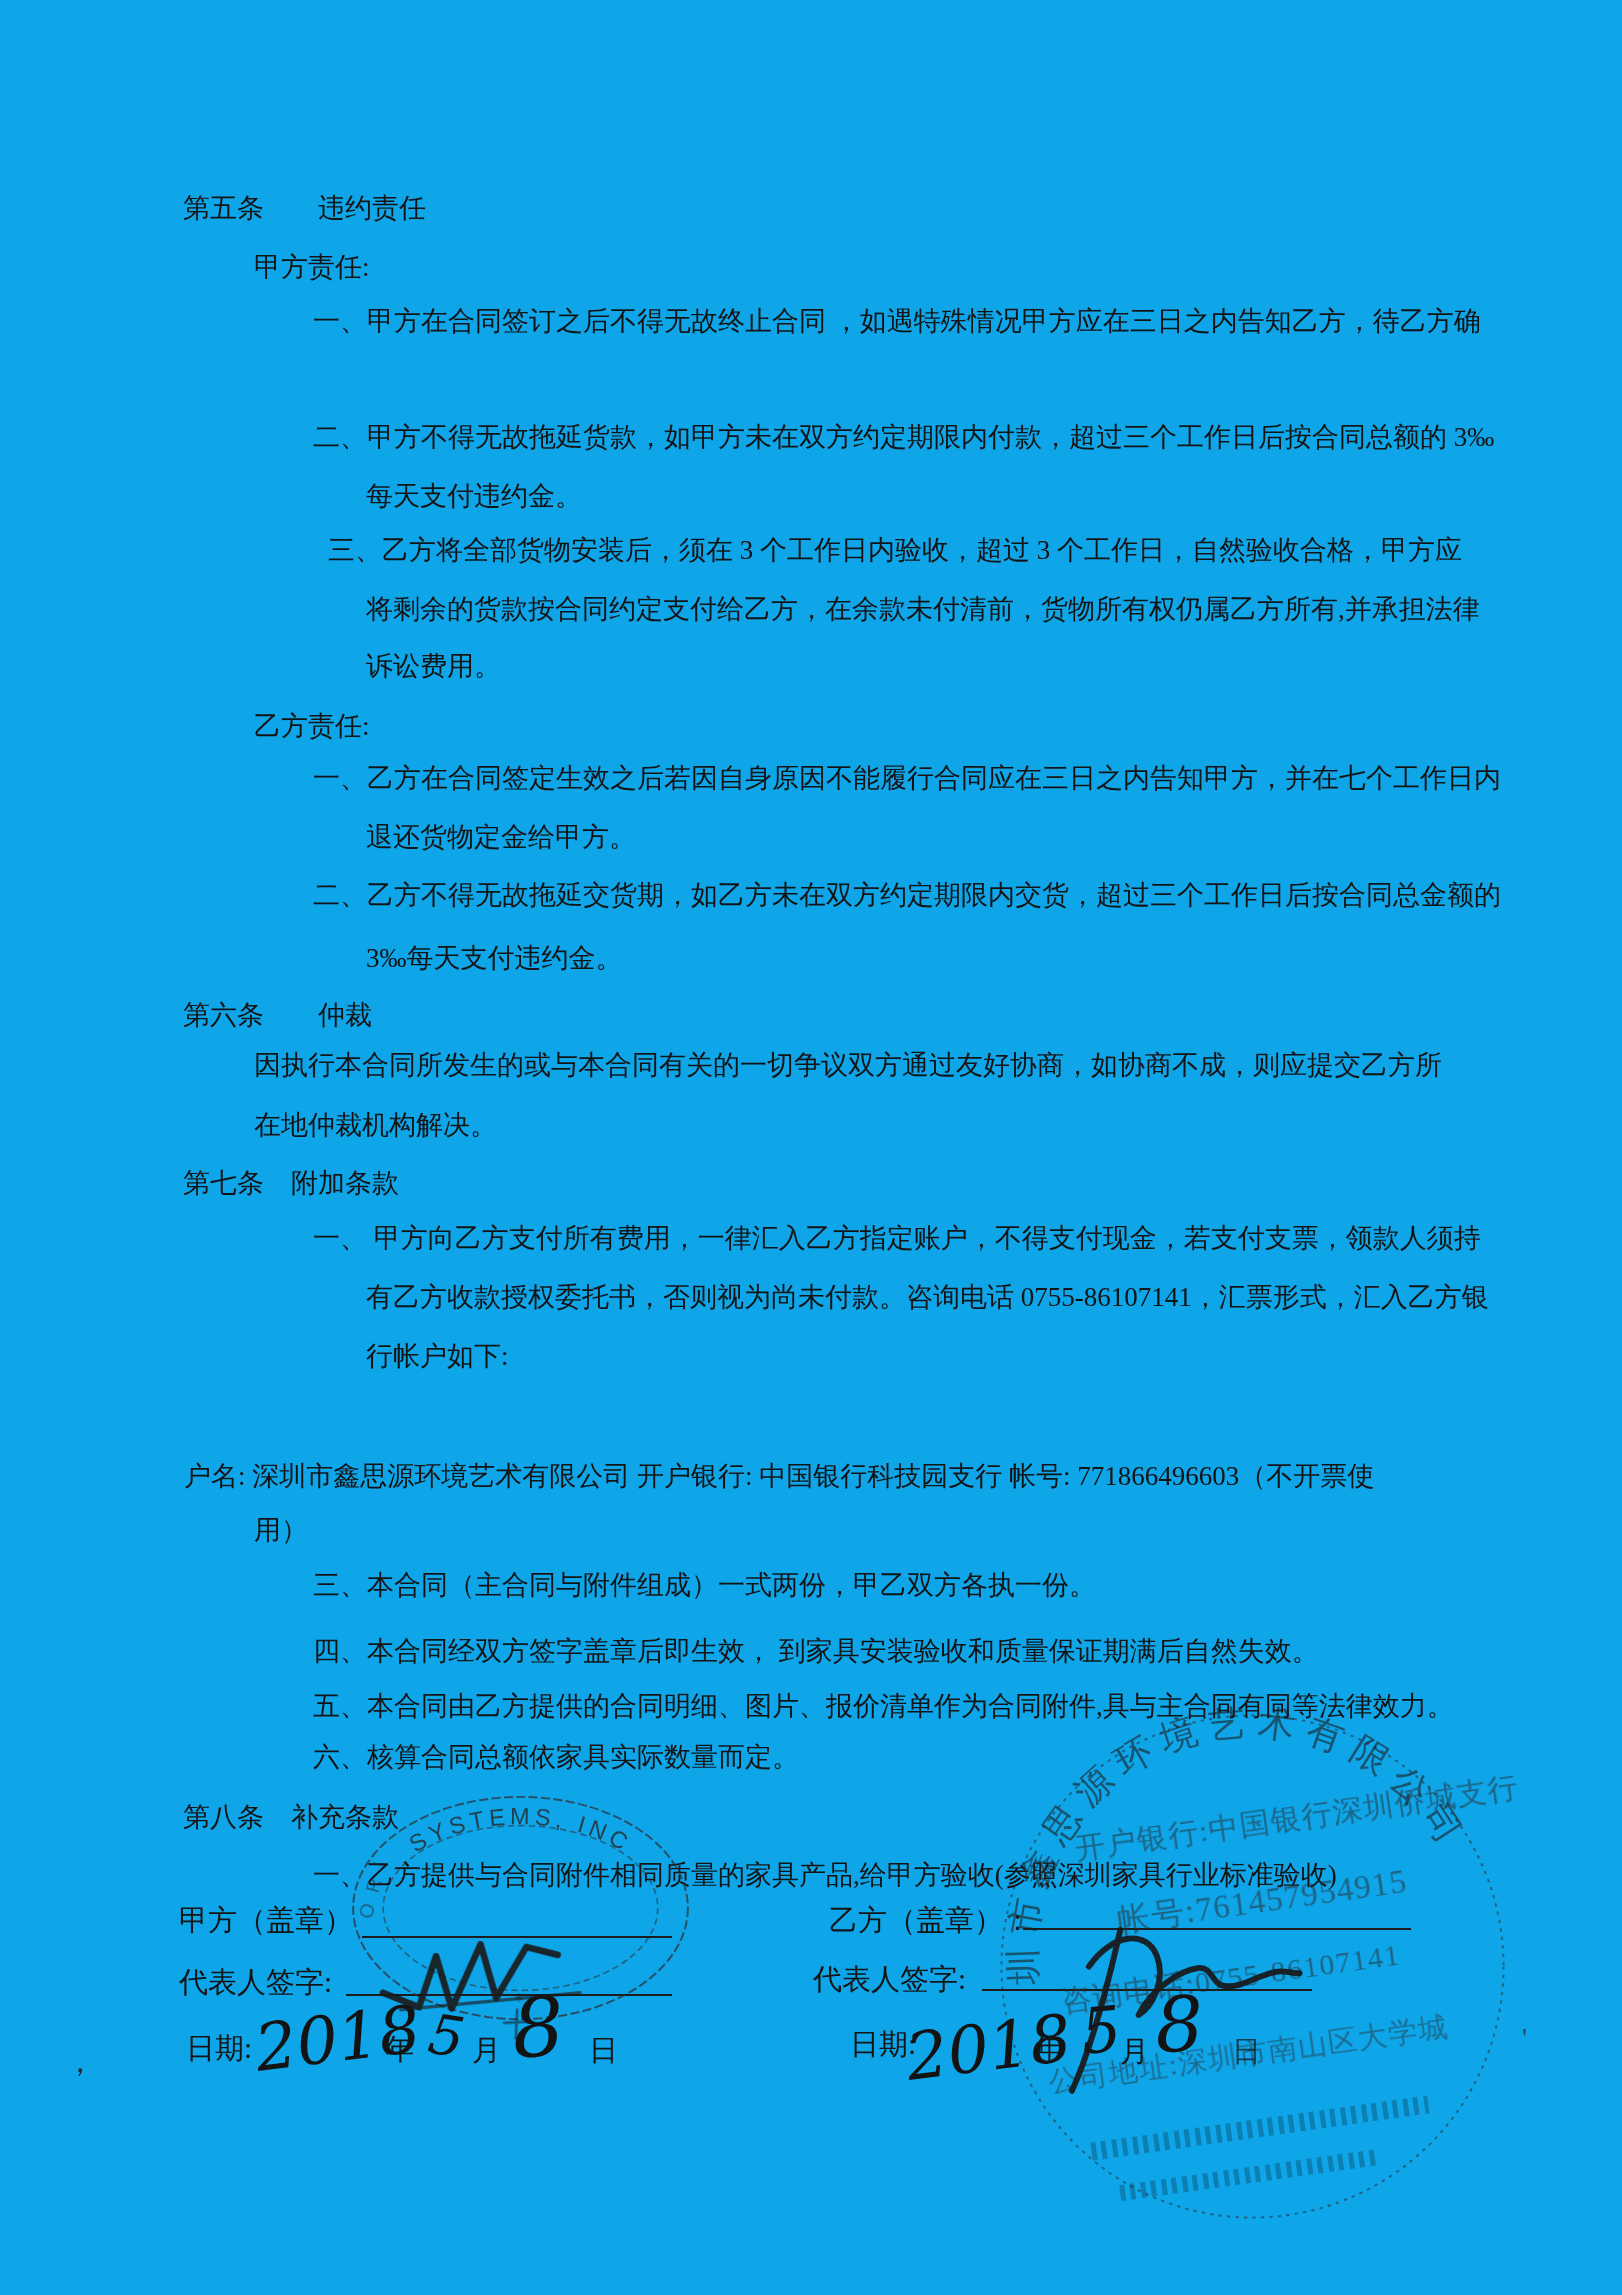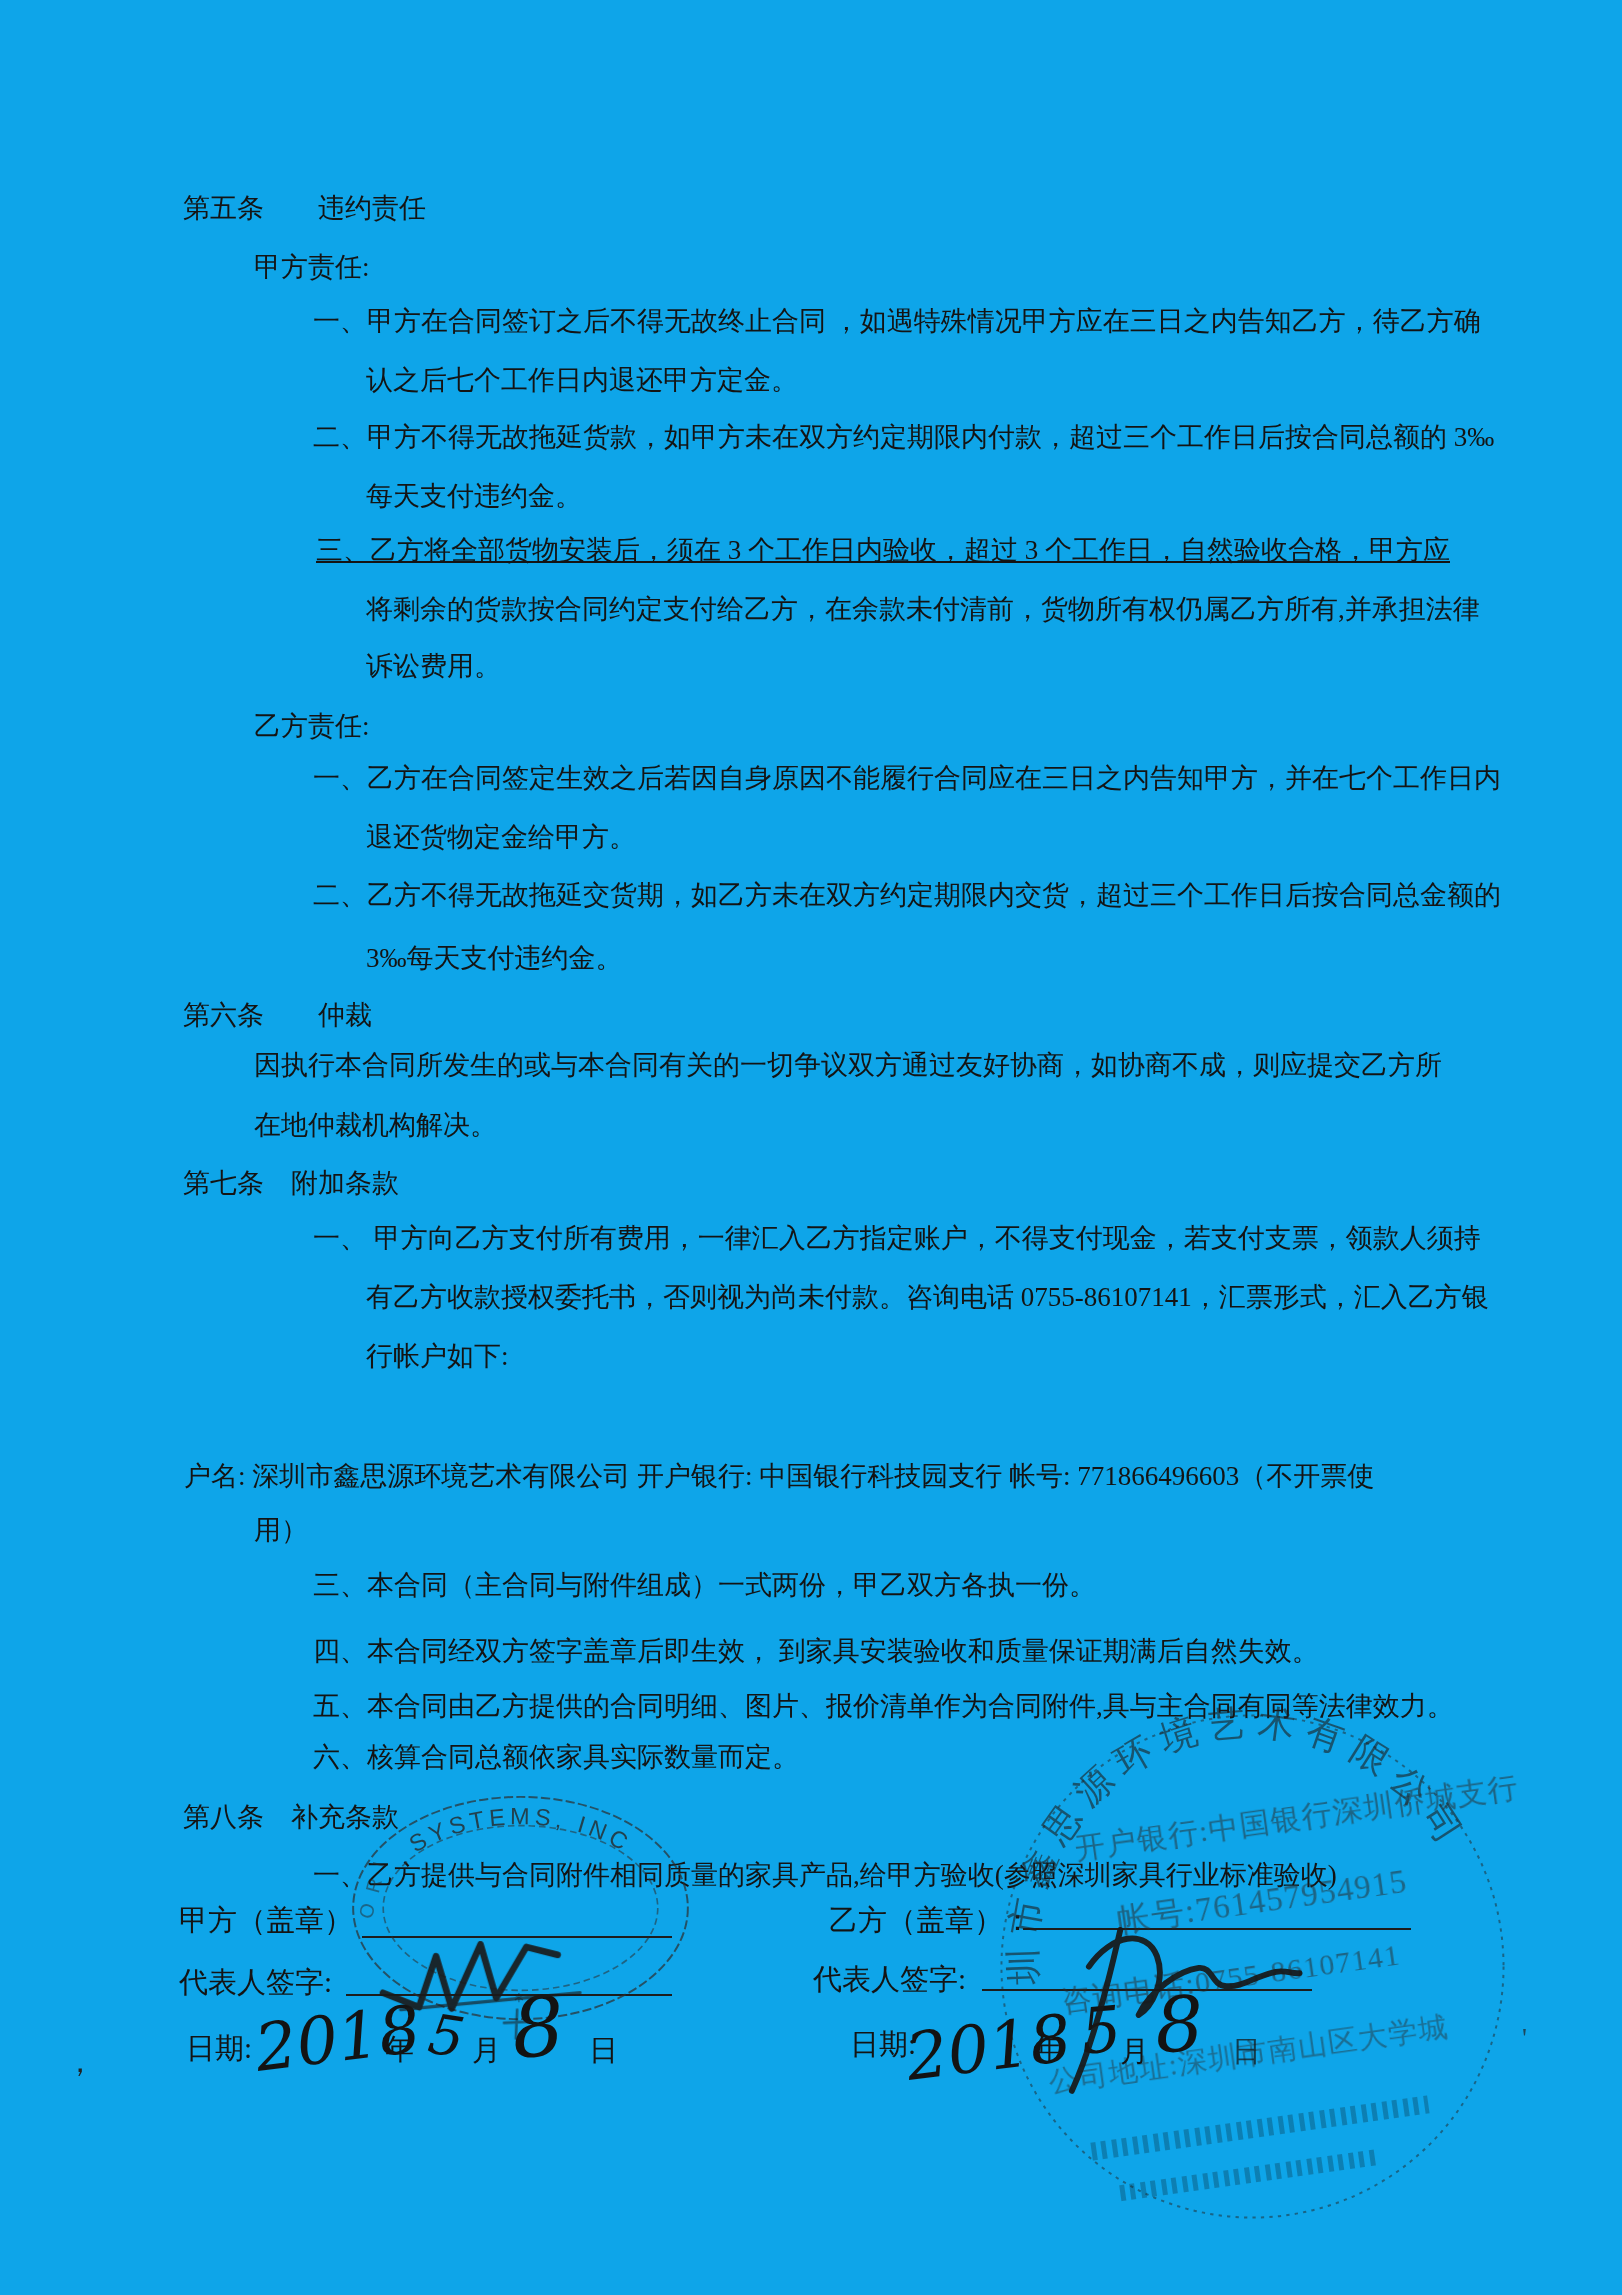--- a/index.html
+++ b/index.html
@@ -28,24 +28,23 @@
   #sig-overlay{position:absolute;left:0;top:0;z-index:6;pointer-events:none;}
 </style>
 </head>
 <body>
 
 <div id="page">
 
   <div class="ln" style="left:183px;top:190px;">第五条　　违约责任</div>
   <div class="ln" style="left:254px;top:249px;">甲方责任:</div>
   <div class="ln" style="left:313px;top:303px;">一、甲方在合同签订之后不得无故终止合同 ，如遇特殊情况甲方应在三日之内告知乙方，待乙方确</div>
-  <div class="ln" style="left:366px;top:362px;">认之后七个工作日内退还甲方定金。</div>
   <div class="ln" style="left:313px;top:419px;">二、甲方不得无故拖延货款，如甲方未在双方约定期限内付款，超过三个工作日后按合同总额的 3‰</div>
   <div class="ln" style="left:366px;top:478px;">每天支付违约金。</div>
-  <div class="ln" style="left:316px;top:532px;text-decoration:underline;">三、乙方将全部货物安装后，须在 3 个工作日内验收，超过 3 个工作日，自然验收合格，甲方应</div>
+  <div class="ln" style="left:328px;top:532px;">三、乙方将全部货物安装后，须在 3 个工作日内验收，超过 3 个工作日，自然验收合格，甲方应</div>
   <div class="ln" style="left:366px;top:591px;">将剩余的货款按合同约定支付给乙方，在余款未付清前，货物所有权仍属乙方所有,并承担法律</div>
   <div class="ln" style="left:366px;top:648px;">诉讼费用。</div>
   <div class="ln" style="left:254px;top:708px;">乙方责任:</div>
   <div class="ln" style="left:313px;top:760px;">一、乙方在合同签定生效之后若因自身原因不能履行合同应在三日之内告知甲方，并在七个工作日内</div>
   <div class="ln" style="left:366px;top:819px;">退还货物定金给甲方。</div>
   <div class="ln" style="left:313px;top:877px;">二、乙方不得无故拖延交货期，如乙方未在双方约定期限内交货，超过三个工作日后按合同总金额的</div>
   <div class="ln" style="left:366px;top:940px;">3‰每天支付违约金。</div>
   <div class="ln" style="left:183px;top:997px;">第六条　　仲裁</div>
   <div class="ln" style="left:254px;top:1047px;">因执行本合同所发生的或与本合同有关的一切争议双方通过友好协商，如协商不成，则应提交乙方所</div>
   <div class="ln" style="left:254px;top:1107px;">在地仲裁机构解决。</div>

